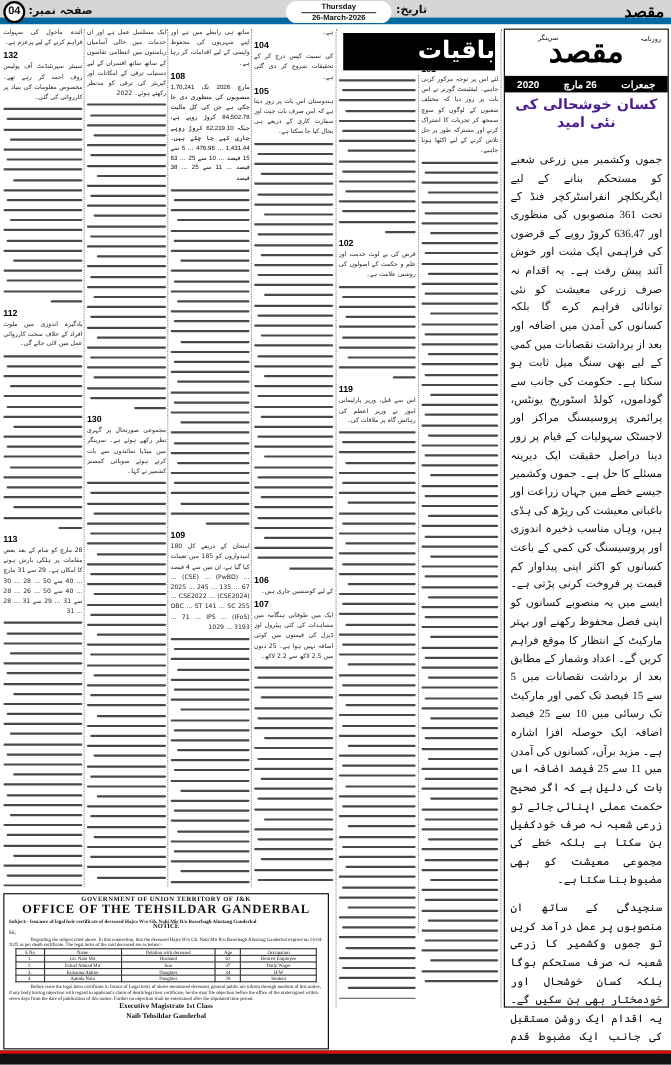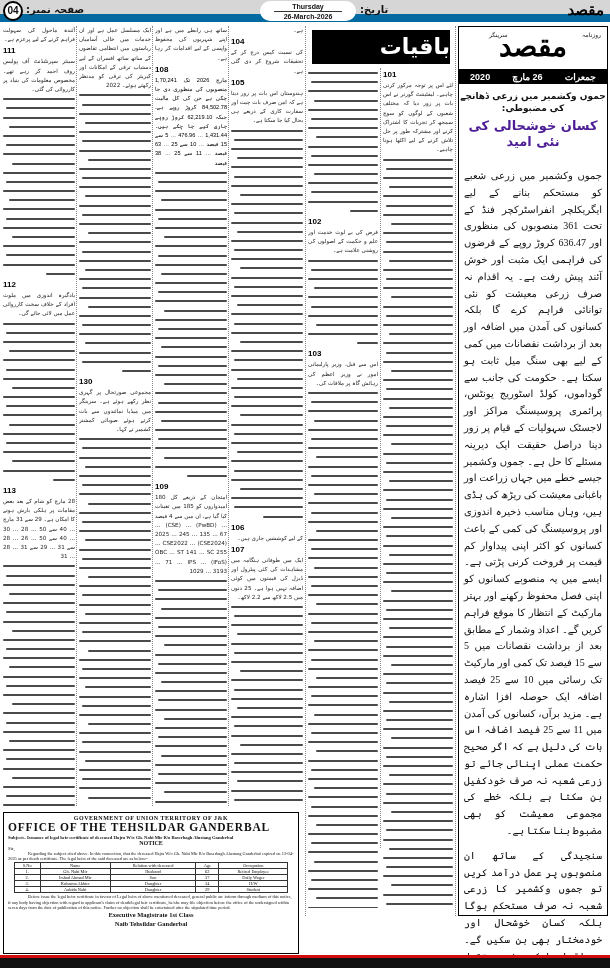--- a/index.html
+++ b/index.html
@@ -1,20 +1,20 @@
 <!DOCTYPE html>
 <html><head>
 <meta charset="utf-8">
 <style>
   * { box-sizing: border-box; margin: 0; padding: 0; }
   html, body { width: 610px; height: 968px; overflow: hidden; background: #fff; }
   body { font-family: "DejaVu Sans", sans-serif; color: #111; position: relative; }
 
   
-  .masthead { position: absolute; left: 0; top: 0; width: 610px; height: 22px; background: #d6d6d6; border-bottom: 8px solid #0369a1; }
+  .masthead { position: absolute; left: 0; top: 0; width: 610px; height: 22px; background: #d6d6d6; border-bottom: 6px solid #0369a1; }
   .mh-logo { position: absolute; right: 6px; top: 1px; font-family: "DejaVu Serif", serif; font-weight: bold; font-size: 15px; direction: rtl; color: #000; }
   .mh-date-box { position: absolute; left: 260px; top: 1px; width: 96px; height: 20px; background: #fff; border-radius: 10px; text-align: center; font-family: "Liberation Sans", sans-serif; font-weight: bold; font-size: 7px; line-height: 9px; padding-top: 1px; }
   .mh-date-box hr { border: 0; border-top: 1px solid #333; width: 70%; margin: 0 auto; }
   .mh-date-label { position: absolute; left: 360px; top: 4px; font-size: 10px; font-weight: bold; direction: rtl; }
   .mh-page-label { position: absolute; left: 26px; top: 4px; font-size: 10px; font-weight: bold; direction: rtl; }
   .mh-page-num { position: absolute; left: 3px; top: 1px; width: 20px; height: 20px; border: 2px solid #000; border-radius: 50%; background: #fff; font-family: "Liberation Sans", sans-serif; font-weight: bold; font-size: 10px; text-align: center; line-height: 16px; }
 
   
   .col { position: absolute; top: 26px; direction: rtl; overflow: hidden; }
   .col-rule { position: absolute; top: 26px; width: 0; border-left: 1px dotted #888; }
@@ -38,21 +38,21 @@
   .ed-kicker { font-size: 9px; font-weight: bold; text-align: center; margin-top: 6px; line-height: 12px; }
   .ed-headline { font-size: 13px; font-weight: bold; text-align: center; margin: 4px 0 18px; line-height: 16px; color: #4c1d95; }
   .ed-body { font-size: 10px; line-height: 16.8px; padding: 0 5px; text-align: justify; color: #111; font-family: Liberation Serif, serif; }
 
   
   .baqiyat { position: absolute; left: 312px; top: 30px; width: 138px; height: 34px; background: #000; color: #fff; font-size: 22px; font-weight: bold; text-align: right; line-height: 34px; direction: rtl; letter-spacing: 6px; }
 
   
   .notice { position: absolute; left: 3px; top: 812px; width: 296px; height: 142px; border: 1.5px solid #000; padding: 2px 4px; font-family: "Liberation Serif", serif; color: #111; }
   .n-gov { text-align: center; font-size: 6px; font-weight: bold; letter-spacing: 0.5px; }
-  .n-office { font-size: 11.5px; font-weight: bold; letter-spacing: 0.8px; line-height: 13px; }
+  .n-office { text-align: center; font-size: 11.5px; font-weight: bold; letter-spacing: 0.8px; line-height: 13px; }
   .n-subject { font-size: 4.6px; font-weight: bold; margin-top: 1px; }
   .n-title { text-align: center; font-size: 6px; font-weight: bold; }
   .n-sir { font-size: 4.8px; }
   .n-para { font-size: 4.4px; line-height: 5.2px; text-indent: 20px; }
   .n-table { width: 96%; margin: 1px auto; border-collapse: collapse; font-size: 4.4px; }
   .n-table td, .n-table th { border: 0.5px solid #333; text-align: center; font-weight: normal; line-height: 5px; padding: 0 2px; }
   .n-sig1, .n-sig2 { text-align: center; font-size: 6.5px; font-weight: bold; line-height: 9px; }
 
   
   .bottom-bar { position: absolute; left: 0; top: 955px; width: 610px; height: 13px; background: #111; border-top: 3px solid #d10c0c; }
@@ -76,38 +76,37 @@
   <div class="ed-logo-area">
     <span class="ed-daily">روزنامہ</span>
     <span class="ed-reg">سرینگر</span>
     <div class="ed-logo">مقصد</div>
   </div>
   <div class="ed-dateline">
     <span>جمعرات</span>
     <span>26 مارچ</span>
     <span>2020</span>
   </div>
-  <div class="ed-kicker">جموں وکشمیر میں زرعی ڈھانچے کی مضبوطی:</div>
   <div class="ed-headline">کسان خوشحالی کی نئی امید</div>
   <div class="ed-body">
     <p>جموں وکشمیر میں زرعی شعبے کو مستحکم بنانے کے لیے ایگریکلچر انفراسٹرکچر فنڈ کے تحت 361 منصوبوں کی منظوری اور 636.47 کروڑ روپے کے قرضوں کی فراہمی ایک مثبت اور خوش آئند پیش رفت ہے۔ یہ اقدام نہ صرف زرعی معیشت کو نئی توانائی فراہم کرے گا بلکہ کسانوں کی آمدن میں اضافہ اور بعد از برداشت نقصانات میں کمی کے لیے بھی سنگ میل ثابت ہو سکتا ہے۔ حکومت کی جانب سے گوداموں، کولڈ اسٹوریج یونٹس، پرائمری پروسیسنگ مراکز اور لاجسٹک سہولیات کے قیام پر زور دینا دراصل حقیقت ایک دیرینہ مسئلے کا حل ہے۔ جموں وکشمیر جیسے خطے میں جہاں زراعت اور باغبانی معیشت کی ریڑھ کی ہڈی ہیں، وہاں مناسب ذخیرہ اندوزی اور پروسیسنگ کی کمی کے باعث کسانوں کو اکثر اپنی پیداوار کم قیمت پر فروخت کرنی پڑتی ہے۔ ایسے میں یہ منصوبے کسانوں کو اپنی فصل محفوظ رکھنے اور بہتر مارکیٹ کے انتظار کا موقع فراہم کریں گے۔ اعداد وشمار کے مطابق بعد از برداشت نقصانات میں 5 سے 15 فیصد تک کمی اور مارکیٹ تک رسائی میں 10 سے 25 فیصد اضافہ ایک حوصلہ افزا اشارہ ہے۔ مزید برآں، کسانوں کی آمدن میں 11 سے 25 فیصد اضافہ اس بات کی دلیل ہے کہ اگر صحیح حکمت عملی اپنائی جائے تو زرعی شعبہ نہ صرف خودکفیل بن سکتا ہے بلکہ خطے کی مجموعی معیشت کو بھی مضبوط بنا سکتا ہے۔</p>
     <p style="margin-top:8px;">سنجیدگی کے ساتھ ان منصوبوں پر عمل درآمد کریں تو جموں وکشمیر کا زرعی شعبہ نہ صرف مستحکم ہوگا بلکہ کسان خوشحال اور خودمختار بھی بن سکیں گے۔ یہ اقدام ایک روشن مستقبل کی جانب ایک مضبوط قدم ثابت ہو سکتا ہے۔</p>
   </div>
 </div>
 
 <div class="baqiyat">باقیات</div>
 
 <div class="col-rule" style="left:455px;height:890px;"></div>
 <div class="col-rule" style="left:380px;height:780px;top:68px;"></div>
 <div class="col-rule" style="left:305px;height:890px;"></div>
 <div class="col-rule" style="left:228px;height:780px;"></div>
 <div class="col-rule" style="left:152px;height:780px;"></div>
 <div class="col-rule" style="left:76px;height:780px;"></div>
 
-<div class="col" style="left:383px;top:68px;width:70px;height:840px;">
+<div class="col" style="left:383px;top:56px;width:70px;height:840px;">
   <div class="sec-num">101</div>
   <div class="txt">لئے اس پر توجہ مرکوز کرنی چاہیے۔ لیفٹیننٹ گورنر نے اس بات پر زور دیا کہ مختلف شعبوں کے لوگوں کو سوچ سمجھ کر تجربات کا اشتراک کرنے اور مشترکہ طور پر حل تلاش کرنے کے لیے اکٹھا ہونا چاہیے۔</div>
   <div class="filler w100"></div>
     <div class="filler w96"></div>
     <div class="filler w100"></div>
     <div class="filler w92"></div>
     <div class="filler w100"></div>
     <div class="filler w96"></div>
     <div class="filler w100"></div>
     <div class="filler w88"></div>
@@ -209,21 +208,21 @@
   <div class="filler w100"></div>
     <div class="filler w96"></div>
     <div class="filler w100"></div>
     <div class="filler w92"></div>
     <div class="filler w100"></div>
     <div class="filler w96"></div>
     <div class="filler w100"></div>
     <div class="filler w88"></div>
     <div class="filler w100"></div>
     <div class="filler w30"></div>
-  <div class="sec-num">103</div>
+  <div class="sec-num">119</div>
   <div class="txt">اس سے قبل، وزیر پارلیمانی امور نے وزیر اعظم کی رہائش گاہ پر ملاقات کی۔</div>
   <div class="filler w100"></div>
     <div class="filler w96"></div>
     <div class="filler w100"></div>
     <div class="filler w92"></div>
     <div class="filler w100"></div>
     <div class="filler w96"></div>
     <div class="filler w100"></div>
     <div class="filler w88"></div>
     <div class="filler w100"></div>
@@ -496,21 +495,21 @@
     <div class="filler w92"></div>
     <div class="filler w100"></div>
     <div class="filler w96"></div>
     <div class="filler w100"></div>
     <div class="filler w88"></div>
     <div class="filler w100"></div>
 </div>
 
 <div class="col" style="left:3px;width:72px;height:780px;">
   <div class="txt">آئندہ ماحول کی سہولت فراہم کرنے کے لیے پرعزم ہے۔</div>
-  <div class="sec-num">111</div>
+  <div class="sec-num">132</div>
   <div class="txt">سینئر سپرنٹنڈنٹ آف پولیس روف احمد کر رہے تھے۔ مخصوص معلومات کی بنیاد پر کارروائی کی گئی۔</div>
   <div class="filler w100"></div>
     <div class="filler w96"></div>
     <div class="filler w100"></div>
     <div class="filler w92"></div>
     <div class="filler w100"></div>
     <div class="filler w96"></div>
     <div class="filler w100"></div>
     <div class="filler w88"></div>
     <div class="filler w100"></div>

